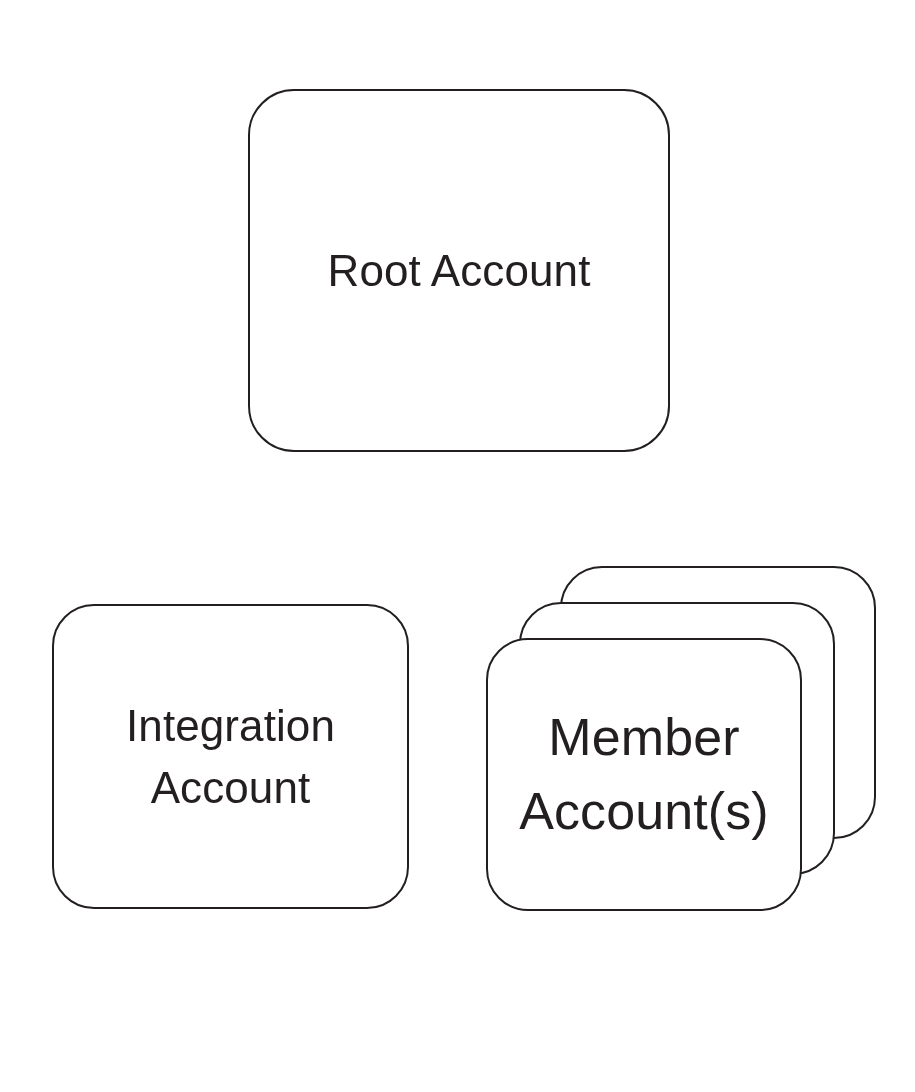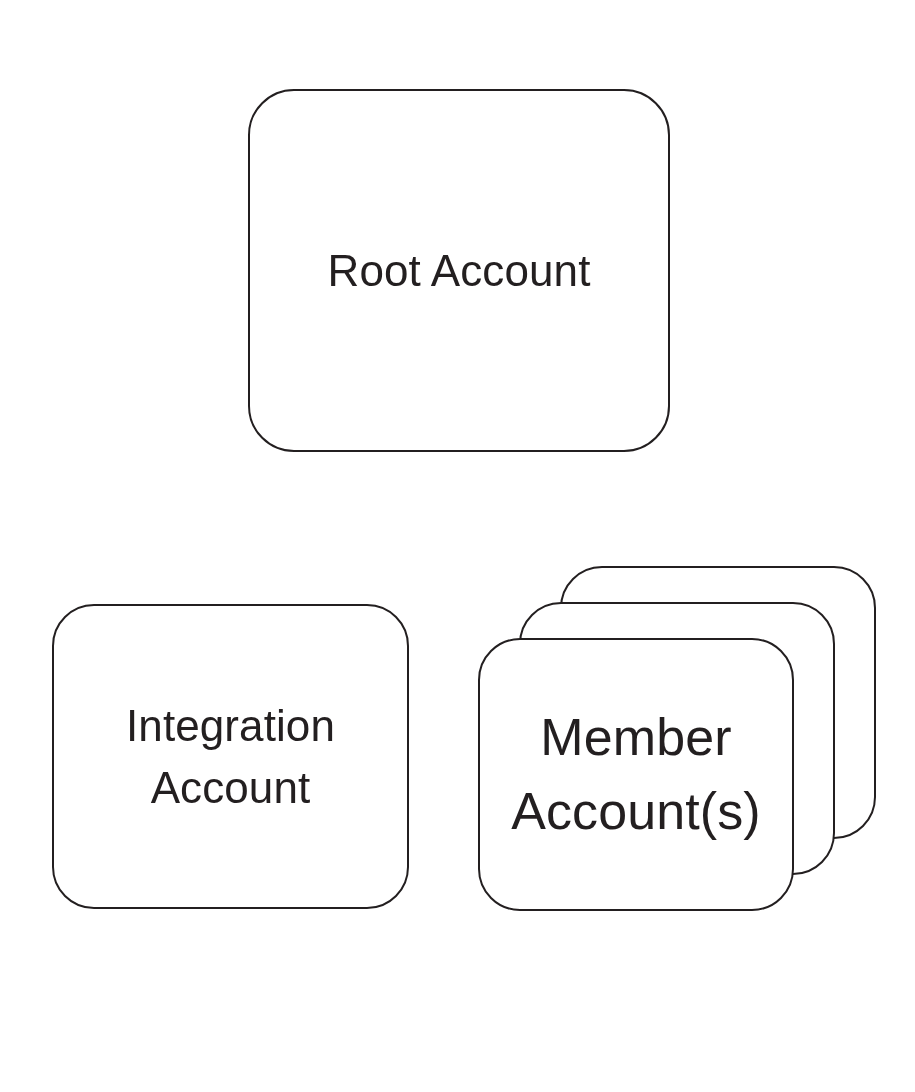--- a/index.html
+++ b/index.html
@@ -83,21 +83,21 @@
     left: 82px;
     top: 0px;
     z-index: 1;
   }
   .stack-card.middle {
     left: 41px;
     top: 36px;
     z-index: 2;
   }
   .stack-card.front {
-    left: 0px;
+    left: 8px;
     top: 72px;
     z-index: 3;
     display: flex;
     align-items: center;
     justify-content: center;
     text-align: center;
   }
   .stack-card.front .node-label {
     font-size: 52px;
     line-height: 1.42;

